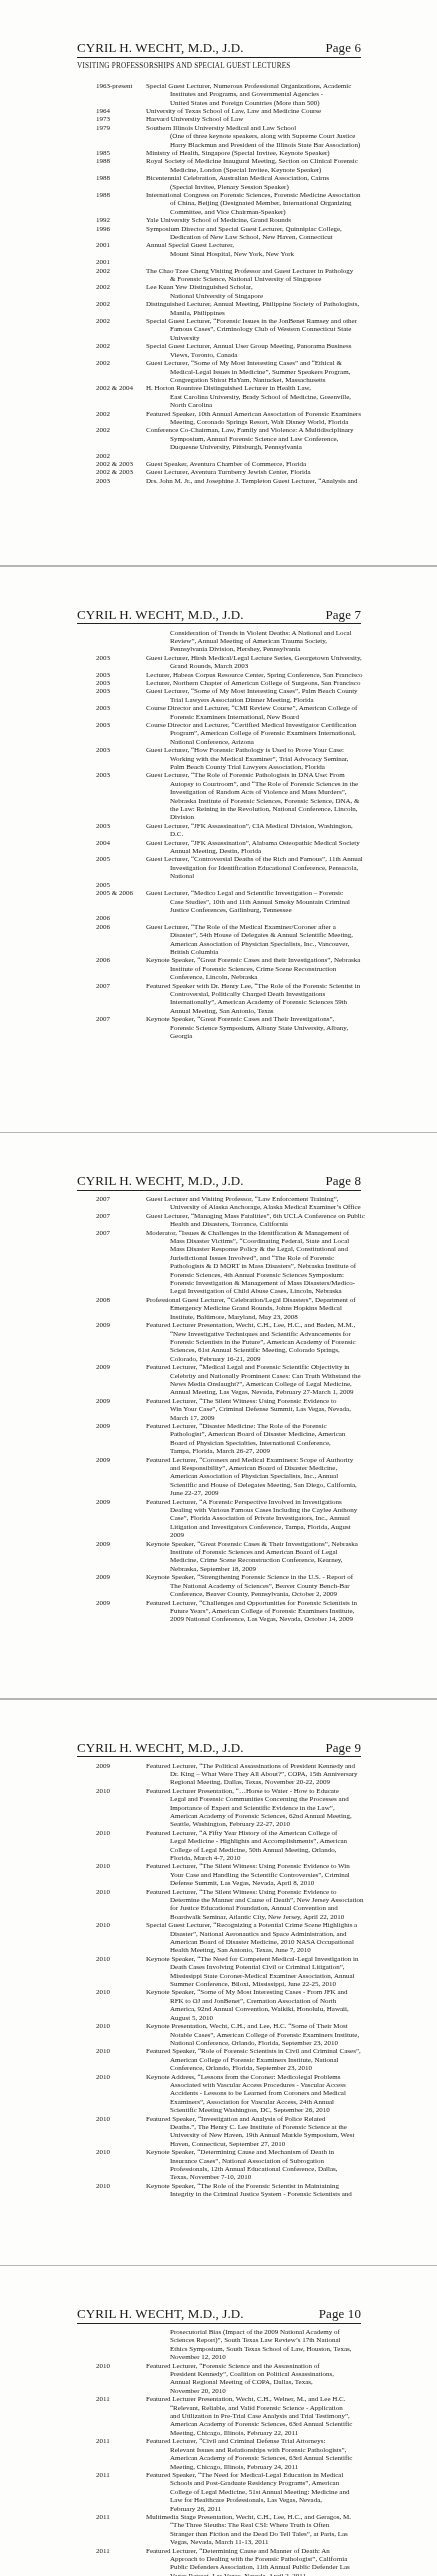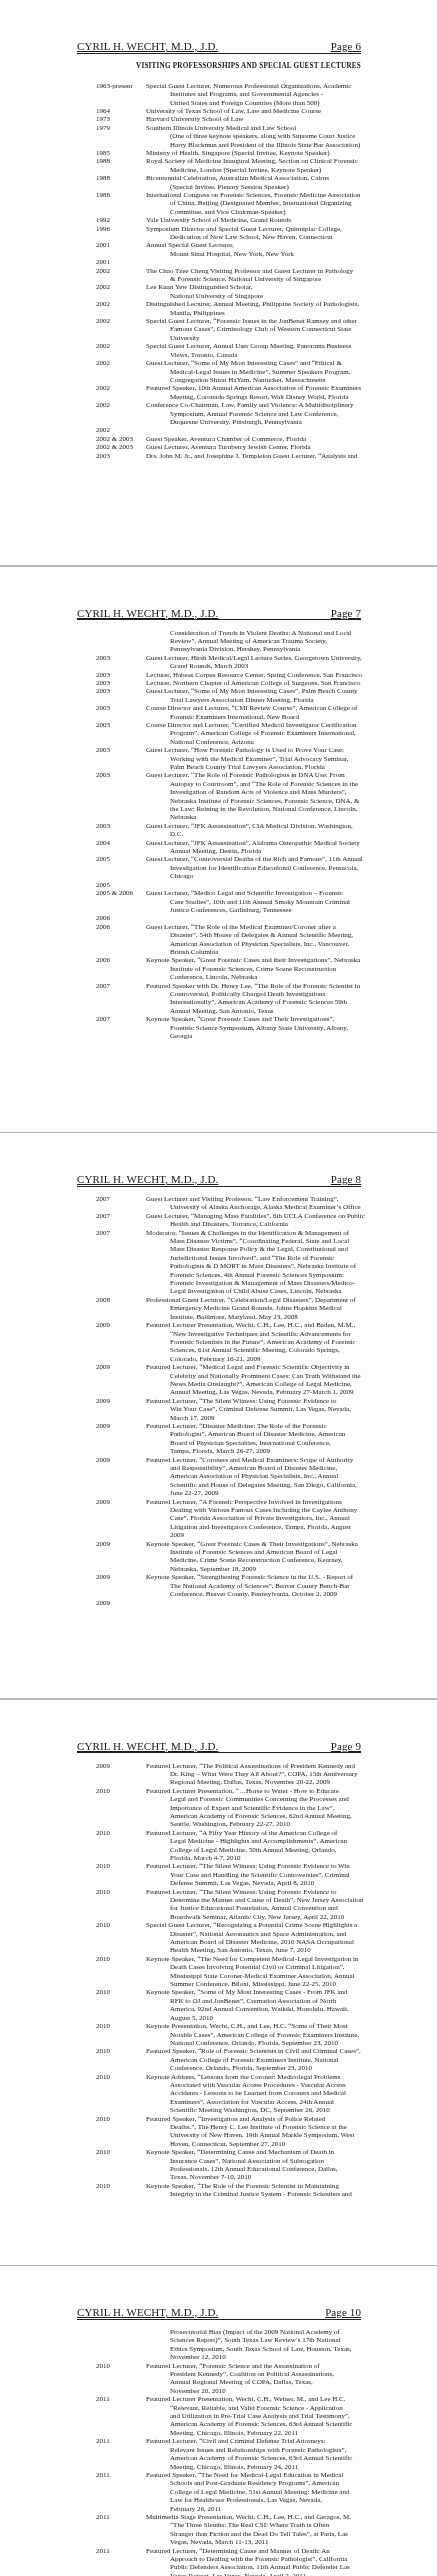--- a/index.html
+++ b/index.html
@@ -10,31 +10,30 @@
     font-family:"Liberation Serif", serif;
     color:#1a1a1a;
   }
   .page {
     width:438px; height:565px; margin-bottom:1.5px;
     background:#fdfdfc; position:relative; overflow:hidden;
   }
   .page-header {
     position:absolute; top:40px; left:77px; width:284px;
     display:flex; justify-content:space-between; align-items:flex-end;
-    font-size:11px; border-bottom:0.8px solid #222; padding-bottom:0.5px;
+    font-size:13px; border-bottom:0.8px solid #222; padding-bottom:0.5px;
     letter-spacing:0.1px;
-    text-decoration:underline;
   }
   .page-body {
     position:absolute; top:62px; left:77px; width:340px;
     font-size:7px; line-height:8.4px;
   }
   .page-title {
-    font-weight:bold; font-size:7.2px; letter-spacing:0.2px;
-    width:284px; text-align:right; margin-bottom:11.3px;
+    font-weight:normal; font-size:7.2px; letter-spacing:0.2px;
+    width:284px; text-align:left; margin-bottom:11.3px;
     white-space:nowrap;
   }
   .entry { display:flex; }
   .entry-year {
     flex:none; width:69px; padding-left:19px; box-sizing:border-box;
     white-space:nowrap;
   }
   .entry-desc { flex:none; width:272px; }
   .line { white-space:nowrap; }
   .line.cont { padding-left:24px; }
@@ -168,20 +167,28 @@
           </div>
           <div class="entry">
             <div class="entry-year">2002</div>
             <div class="entry-desc">
               <div class="line">Guest Lecturer, “Some of My Most Interesting Cases” and “Ethical &amp;</div>
               <div class="line cont">Medical-Legal Issues in Medicine”, Summer Speakers Program,</div>
               <div class="line cont">Congregation Shirat HaYam, Nantucket, Massachusetts</div>
             </div>
           </div>
           <div class="entry">
+            <div class="entry-year">2002 &amp; 2004</div>
+            <div class="entry-desc">
+              <div class="line">H. Horton Rountree Distinguished Lecturer in Health Law,</div>
+              <div class="line cont">East Carolina University, Brady School of Medicine, Greenville,</div>
+              <div class="line cont">North Carolina</div>
+            </div>
+          </div>
+          <div class="entry">
             <div class="entry-year">2002</div>
             <div class="entry-desc">
               <div class="line">Featured Speaker, 10th Annual American Association of Forensic Examiners</div>
               <div class="line cont">Meeting, Coronado Springs Resort, Walt Disney World, Florida</div>
             </div>
           </div>
           <div class="entry">
             <div class="entry-year">2002</div>
             <div class="entry-desc">
               <div class="line">Conference Co-Chairman, Law, Family and Violence: A Multidisciplinary</div>
@@ -276,21 +283,21 @@
             </div>
           </div>
           <div class="entry">
             <div class="entry-year">2003</div>
             <div class="entry-desc">
               <div class="line">Guest Lecturer, “The Role of Forensic Pathologists in DNA Use: From</div>
               <div class="line cont">Autopsy to Courtroom”, and “The Role of Forensic Sciences in the</div>
               <div class="line cont">Investigation of Random Acts of Violence and Mass Murders”,</div>
               <div class="line cont">Nebraska Institute of Forensic Sciences, Forensic Science, DNA, &amp;</div>
               <div class="line cont">the Law: Reining in the Revolution, National Conference, Lincoln,</div>
-              <div class="line cont">Nebraska</div>
+              <div class="line cont">Division</div>
             </div>
           </div>
           <div class="entry">
             <div class="entry-year">2003</div>
             <div class="entry-desc">
               <div class="line">Guest Lecturer, “JFK Assassination”, CIA Medical Division, Washington,</div>
               <div class="line cont">D.C.</div>
             </div>
           </div>
           <div class="entry">
@@ -298,21 +305,21 @@
             <div class="entry-desc">
               <div class="line">Guest Lecturer, “JFK Assassination”, Alabama Osteopathic Medical Society</div>
               <div class="line cont">Annual Meeting, Destin, Florida</div>
             </div>
           </div>
           <div class="entry">
             <div class="entry-year">2005</div>
             <div class="entry-desc">
               <div class="line">Guest Lecturer, “Controversial Deaths of the Rich and Famous”, 11th Annual</div>
               <div class="line cont">Investigation for Identification Educational Conference, Pensacola,</div>
-              <div class="line cont">Chicago</div>
+              <div class="line cont">National</div>
             </div>
           </div>
           <div class="entry">
             <div class="entry-year">2005</div>
           </div>
           <div class="entry">
             <div class="entry-year">2005 &amp; 2006</div>
             <div class="entry-desc">
               <div class="line">Guest Lecturer, “Medico Legal and Scientific Investigation – Forensic</div>
               <div class="line cont">Case Studies”, 10th and 11th Annual Smoky Mountain Criminal</div>
@@ -467,20 +474,25 @@
           <div class="entry">
             <div class="entry-year">2009</div>
             <div class="entry-desc">
               <div class="line">Keynote Speaker, “Strengthening Forensic Science in the U.S. - Report of</div>
               <div class="line cont">The National Academy of Sciences”, Beaver County Bench-Bar</div>
               <div class="line cont">Conference, Beaver County, Pennsylvania, October 2, 2009</div>
             </div>
           </div>
           <div class="entry">
             <div class="entry-year">2009</div>
+            <div class="entry-desc">
+              <div class="line">Featured Lecturer, “Challenges and Opportunities for Forensic Scientists in</div>
+              <div class="line cont">Future Years”, American College of Forensic Examiners Institute,</div>
+              <div class="line cont">2009 National Conference, Las Vegas, Nevada, October 14, 2009</div>
+            </div>
           </div>
         </div>
       </div>
       <div class="page">
         <div class="page-header">
           <span>CYRIL H. WECHT, M.D., J.D.</span>
           <span>Page 9</span>
         </div>
         <div class="page-body">
           <div class="entry">

